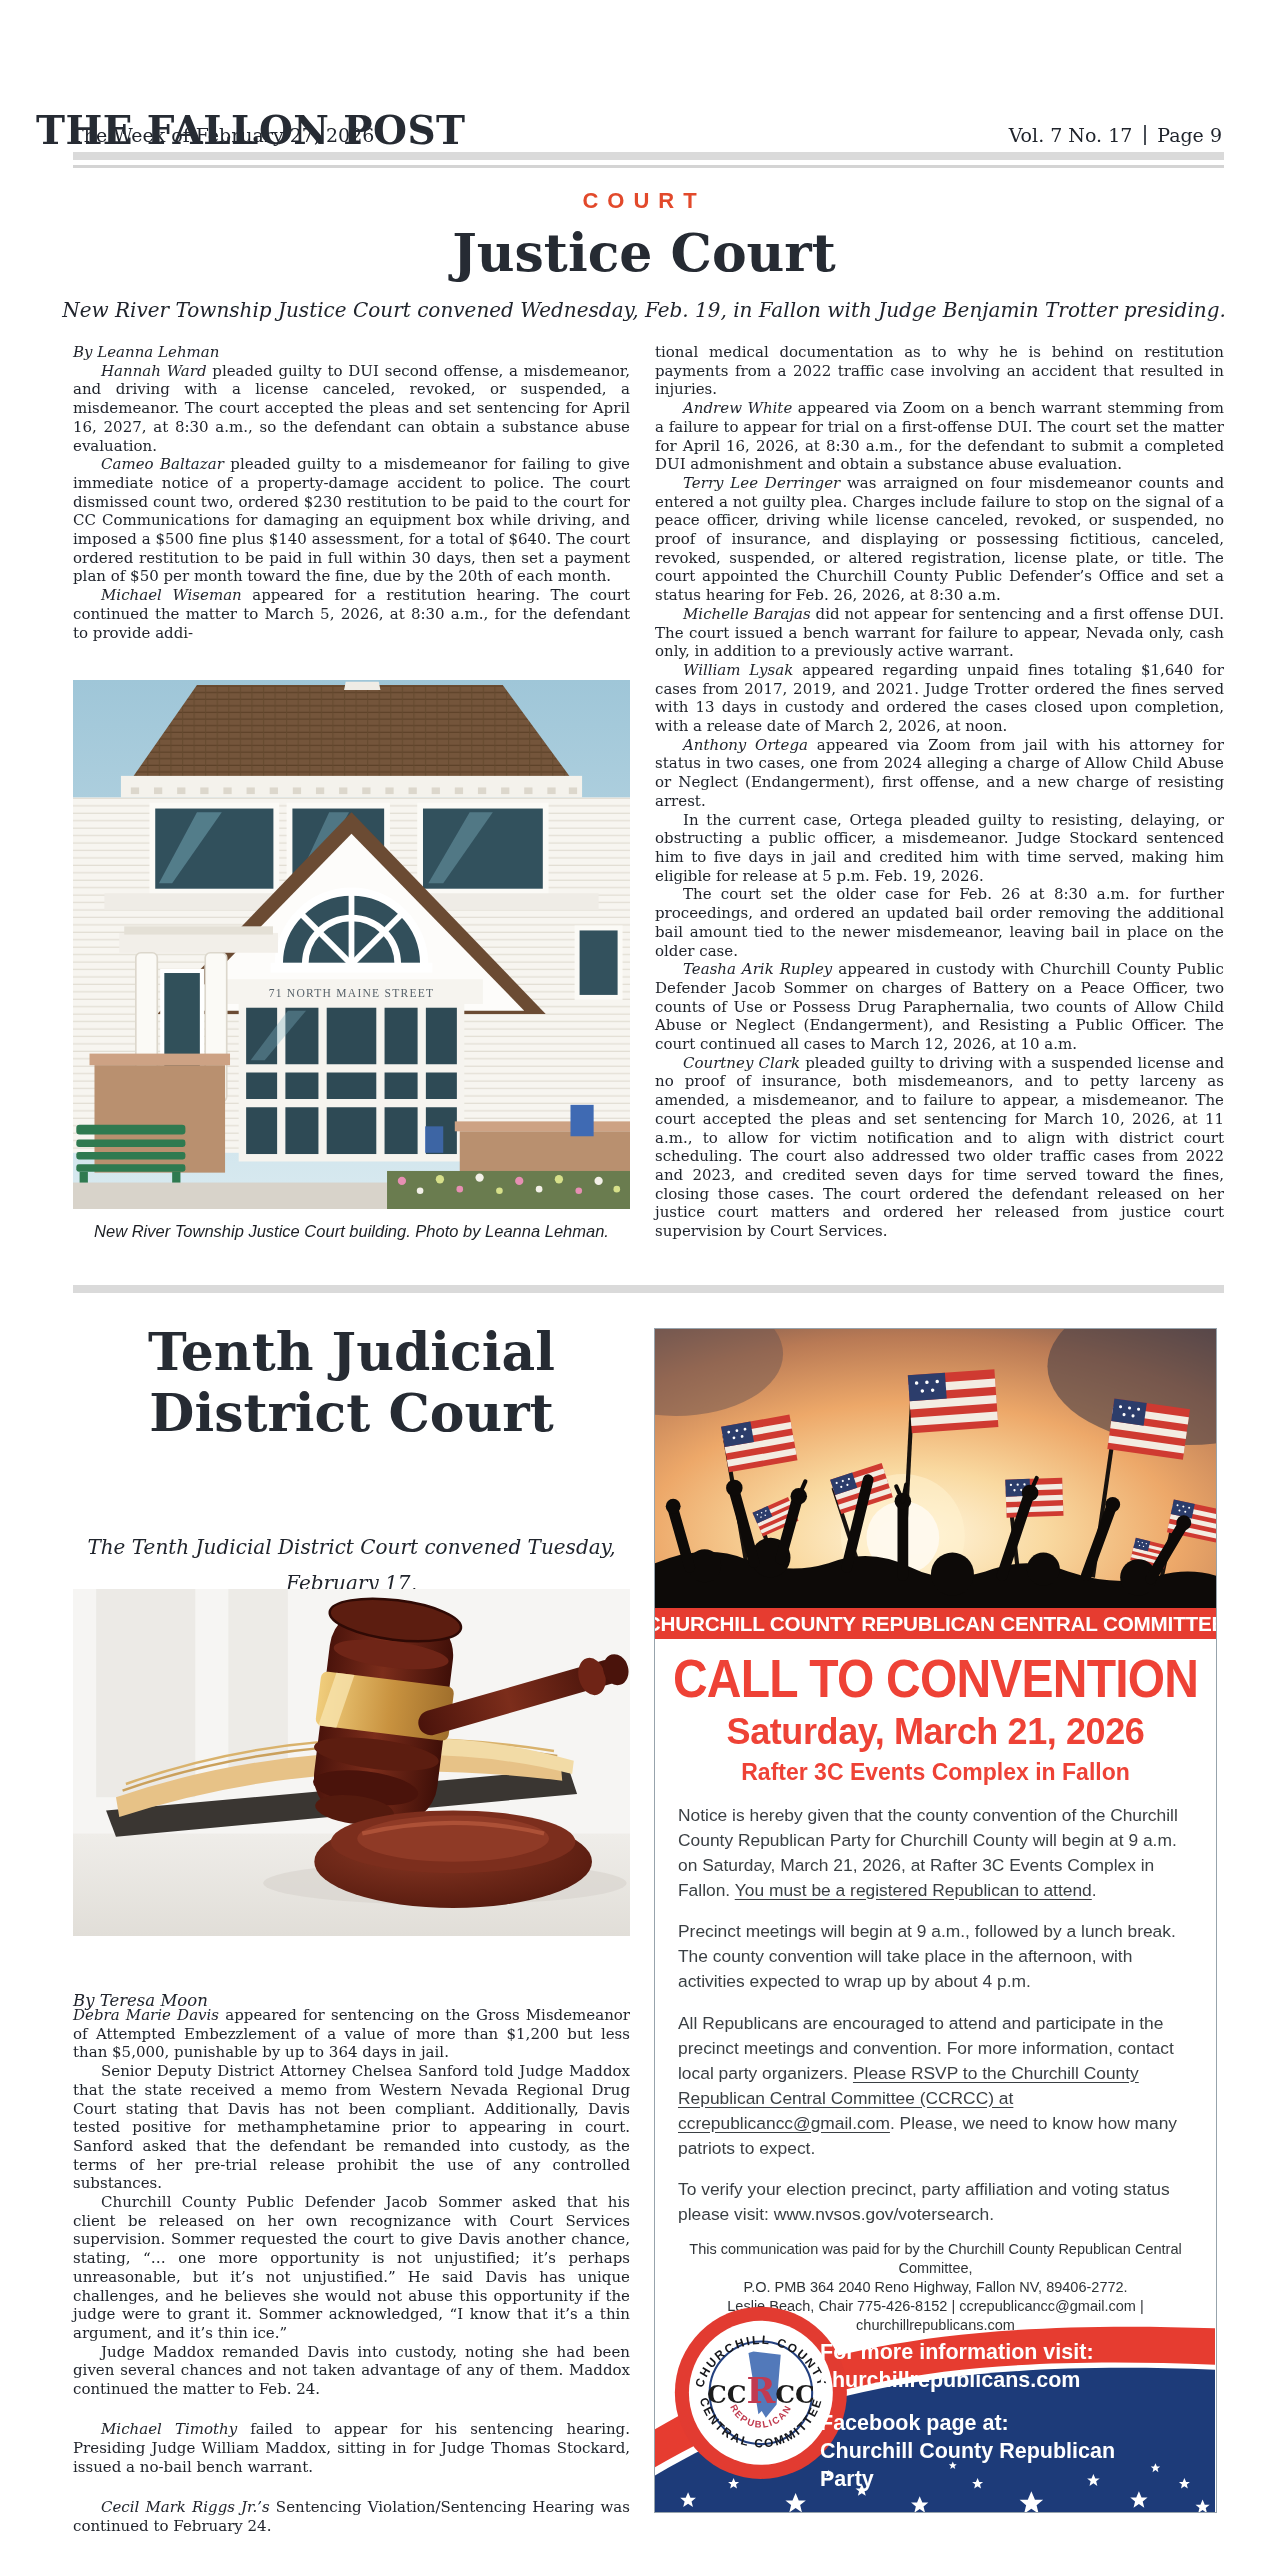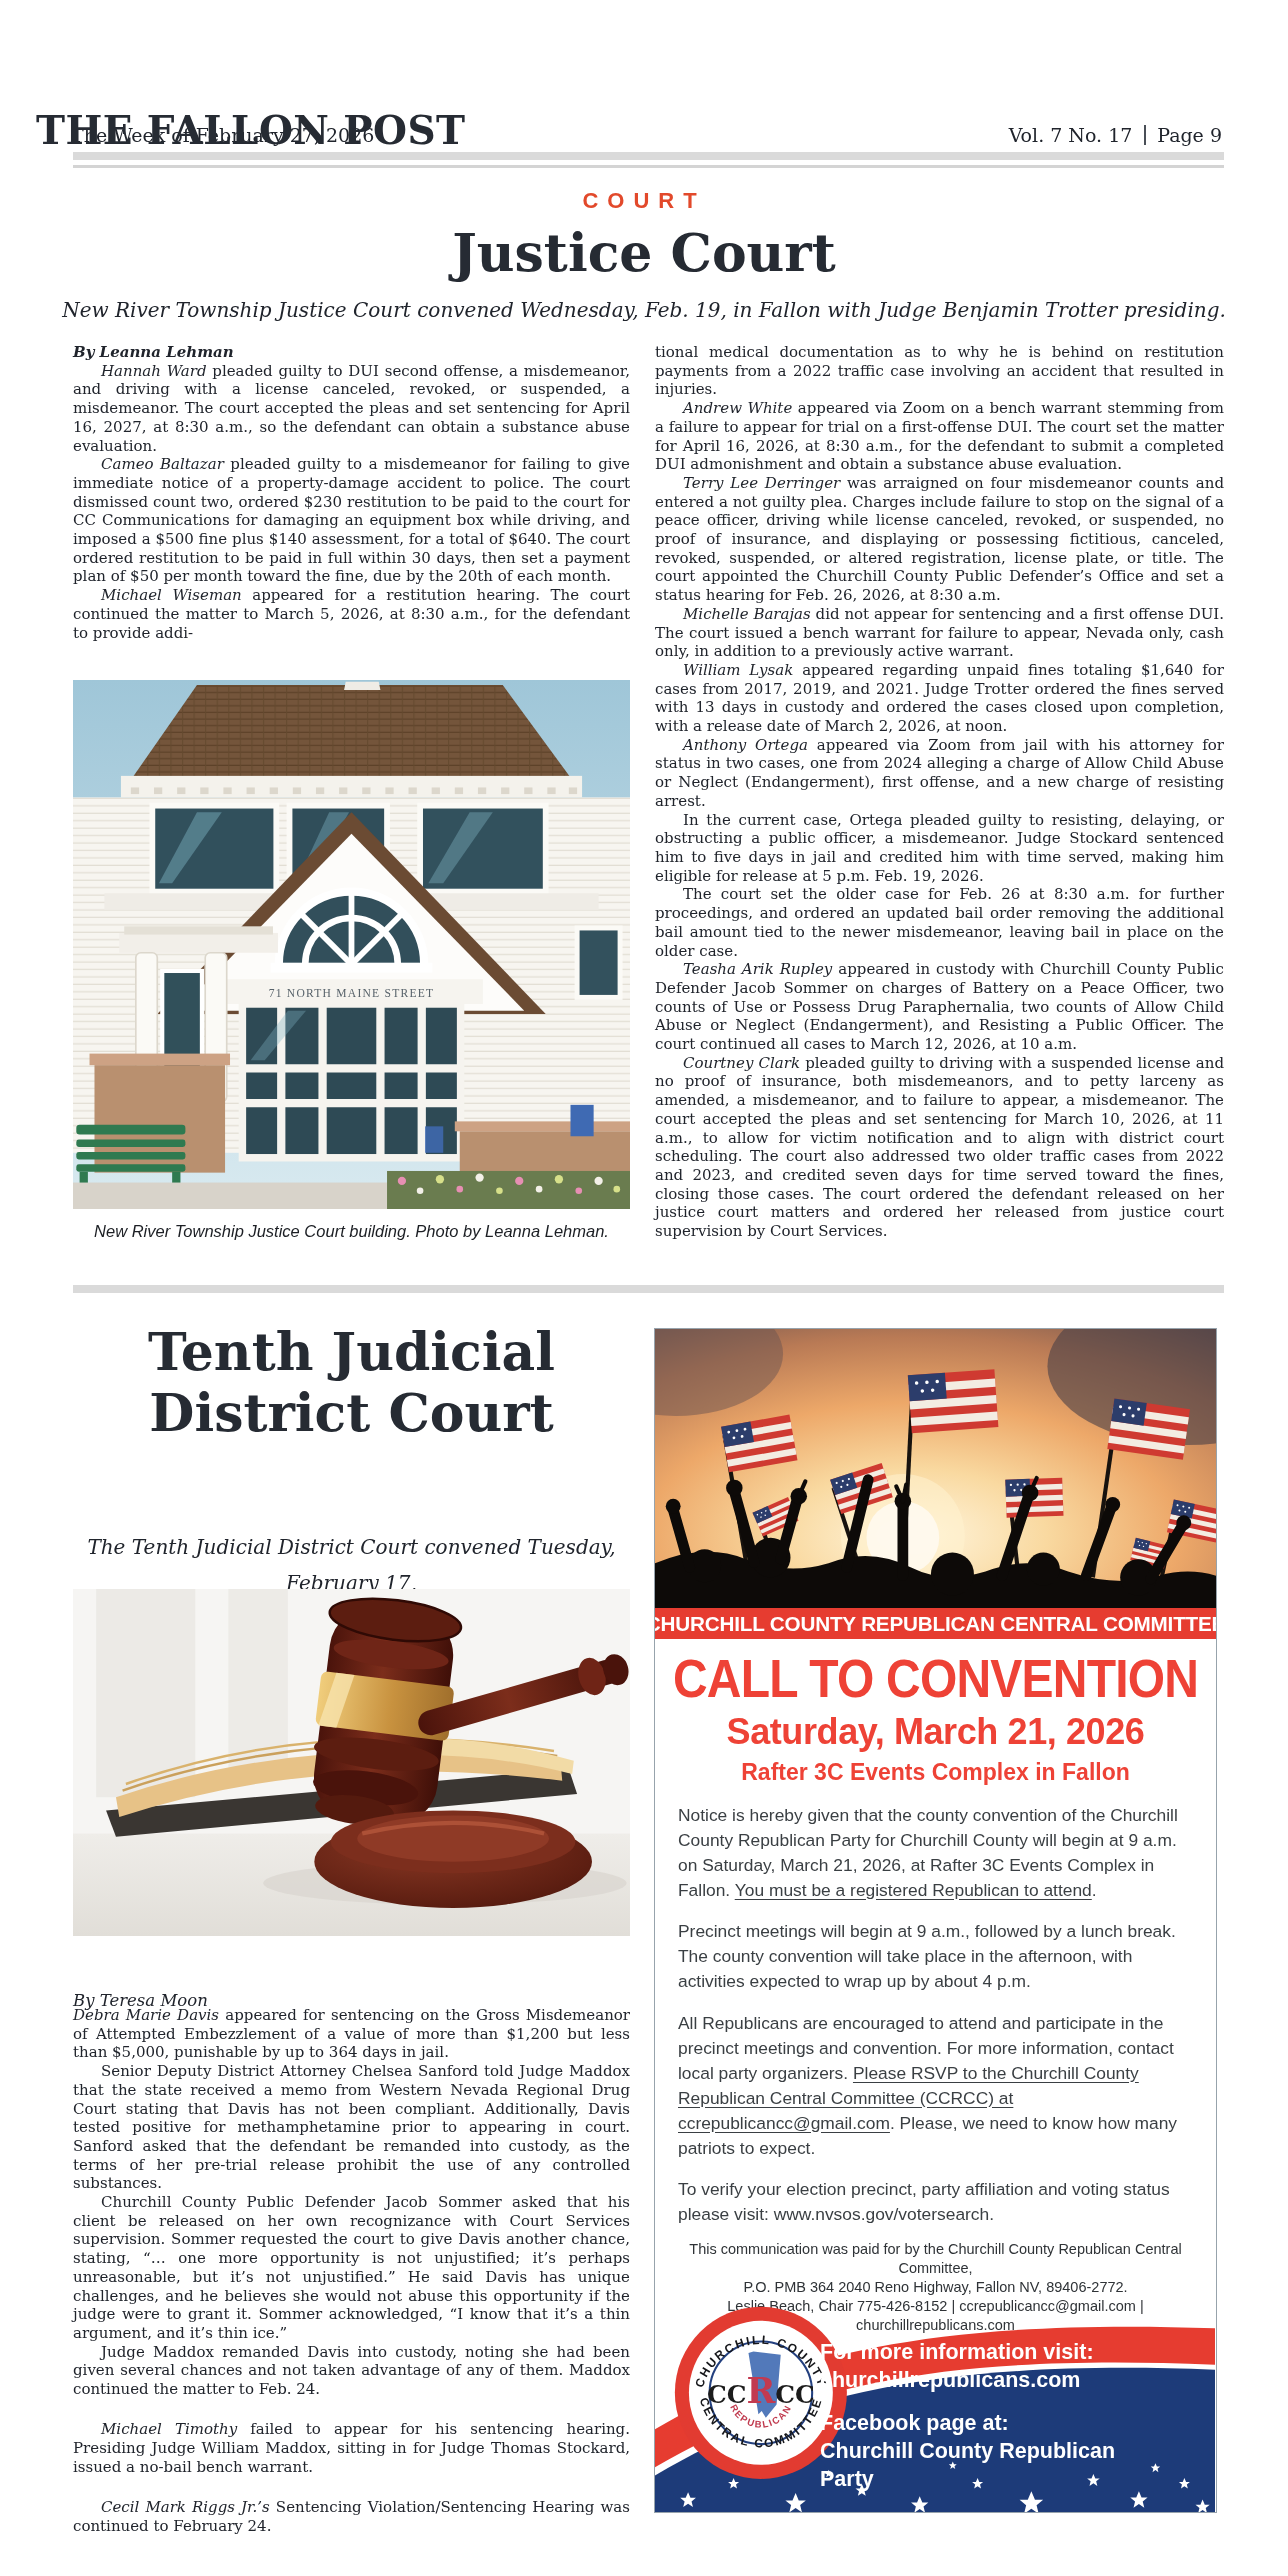--- a/index.html
+++ b/index.html
@@ -12,21 +12,21 @@
   .hdr-sep{display:inline-block;width:1.7px;height:20px;background:#4a4f57;margin:0 11.6px;vertical-align:-3.3px;}
   .rule1{left:73px;right:64px;top:152px;height:8.3px;background:#dadada;}
   .rule2{left:73px;right:64px;top:165px;height:2.5px;background:#d4d4d4;}
   
   .court-label{left:0;right:0;top:188px;text-align:center;font-family:"Liberation Sans",sans-serif;font-weight:bold;font-size:22px;letter-spacing:9px;color:#e2492b;}
   .jc-head{left:0;right:0;top:222px;text-align:center;font-size:52px;font-weight:bold;color:#262b33;}
   .jc-sub{left:0;right:0;top:298px;text-align:center;font-style:italic;font-size:20px;color:#20242c;}
   
   .leftcol{left:73px;top:343px;width:557px;}
   .rightcol{left:655px;top:343px;width:569px;}
-  .byline{font-style:italic;font-size:16.5px;margin:0 0 23px 0;font-weight:bold;}
+  .byline{font-style:italic;font-size:16.5px;margin:0 0 23px 0;}
   .body p{font-size:15px;line-height:18.7px;text-align:justify;text-indent:28px;margin:0;}
   .body p.ni{text-indent:0;}
   .body p.gap{margin-top:21.5px;}
   .lead{font-style:italic;}
   .photo{left:73px;top:680px;width:557px;height:529px;}
   .photo svg,.photo2 svg{display:block;width:100%;height:100%;}
   .jc-caption{left:73px;top:1222px;width:557px;text-align:center;font-family:"Liberation Sans",sans-serif;font-style:italic;font-size:16.5px;color:#1c1f24;}
   .divider{left:73px;right:64px;top:1285px;height:8.3px;background:#dadada;}
   .tj-head{left:73px;top:1321px;width:557px;text-align:center;font-size:52px;line-height:61px;font-weight:bold;color:#262b33;}
   .tj-sub{left:81px;top:1529px;width:541px;text-align:center;font-style:italic;font-size:20px;line-height:36px;}

